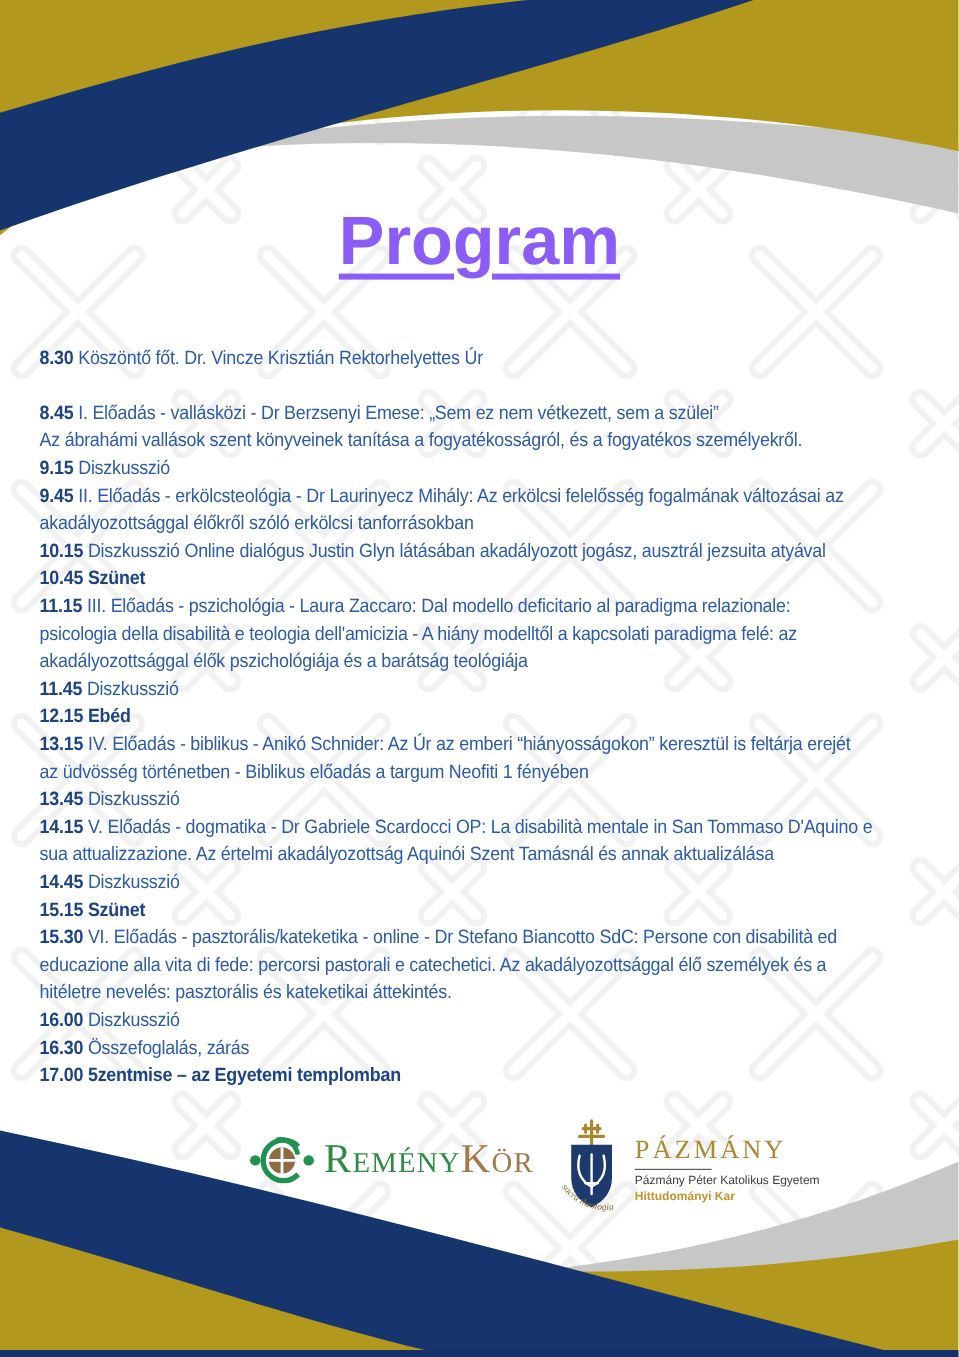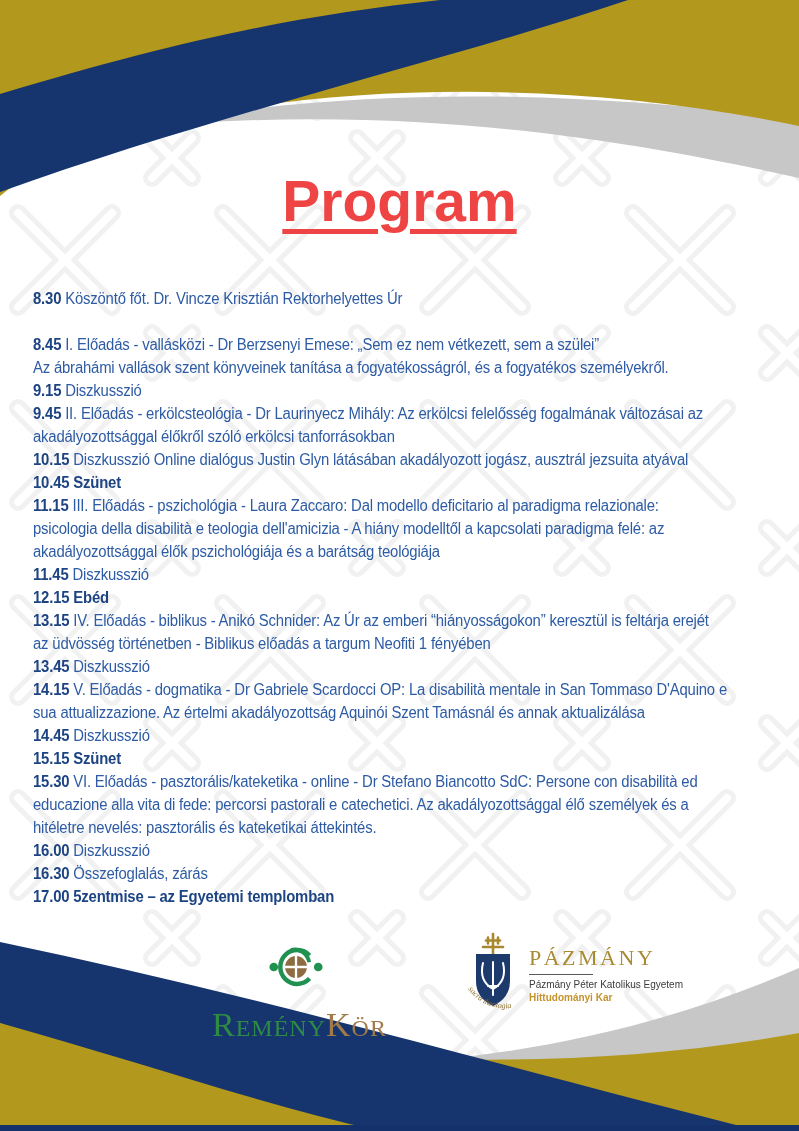--- a/index.html
+++ b/index.html
@@ -7,35 +7,35 @@
         font-family:"Liberation Sans",sans-serif;}
   .layer{position:absolute;left:0;top:0;}
   
   #watermark{z-index:0;}
   
   .decor{z-index:1;}
   .decor-top{top:0;}
   .decor-bottom{bottom:0;top:auto;}
   
   .title-wrap{position:absolute;z-index:2;left:0;top:168px;width:100%;text-align:center;}
-  .title{display:inline-block;font-size:57px;font-weight:600;color:#ef4444;
+  .title{display:inline-block;font-size:57px;font-weight:600;color:#8b5cf6;
          text-decoration:underline;text-decoration-thickness:5px;text-underline-offset:8px;
          letter-spacing:0px;}
   
   .schedule{position:absolute;z-index:2;left:33px;top:287px;width:840px;
             transform:scaleX(0.93);transform-origin:0 0;
             font-size:16px;line-height:23px;letter-spacing:-0.2px;color:#2d5ba4;}
   .srow{white-space:nowrap;}
   .srow .time{font-weight:700;color:#1c4382;}
   .srow .time:empty{display:none;}
   .srow.all-bold .txt{font-weight:700;color:#1c4382;}
   .spacer{height:23px;}
   
   .footer{position:absolute;z-index:2;left:0;top:0;width:100%;height:100%;pointer-events:none;}
-  .remenykor{position:absolute;left:206px;top:938px;display:flex;align-items:center;flex-direction:column;}
+  .remenykor{position:absolute;left:206px;top:938px;display:flex;align-items:center;}
   .remenykor .rk-text{font-family:"Liberation Serif",serif;font-variant:small-caps;
         font-size:34px;line-height:58px;letter-spacing:1px;margin-left:6px;}
   .rk-green{color:#2e8b44;}
   .rk-brown{color:#a17a4a;}
   .pazmany{position:absolute;left:468px;top:931px;display:flex;align-items:flex-start;}
   .pz-textcol{margin-left:9px;padding-top:15px;}
   .pz-name{font-family:"Liberation Serif",serif;font-size:22px;letter-spacing:2.5px;
            color:#a98b33;line-height:24px;}
   .pz-rule{width:64px;height:1px;background:#5a5a5a;margin:4px 0 4px 0;}
   .pz-line1{font-size:10px;color:#3c3c3c;line-height:12px;}

